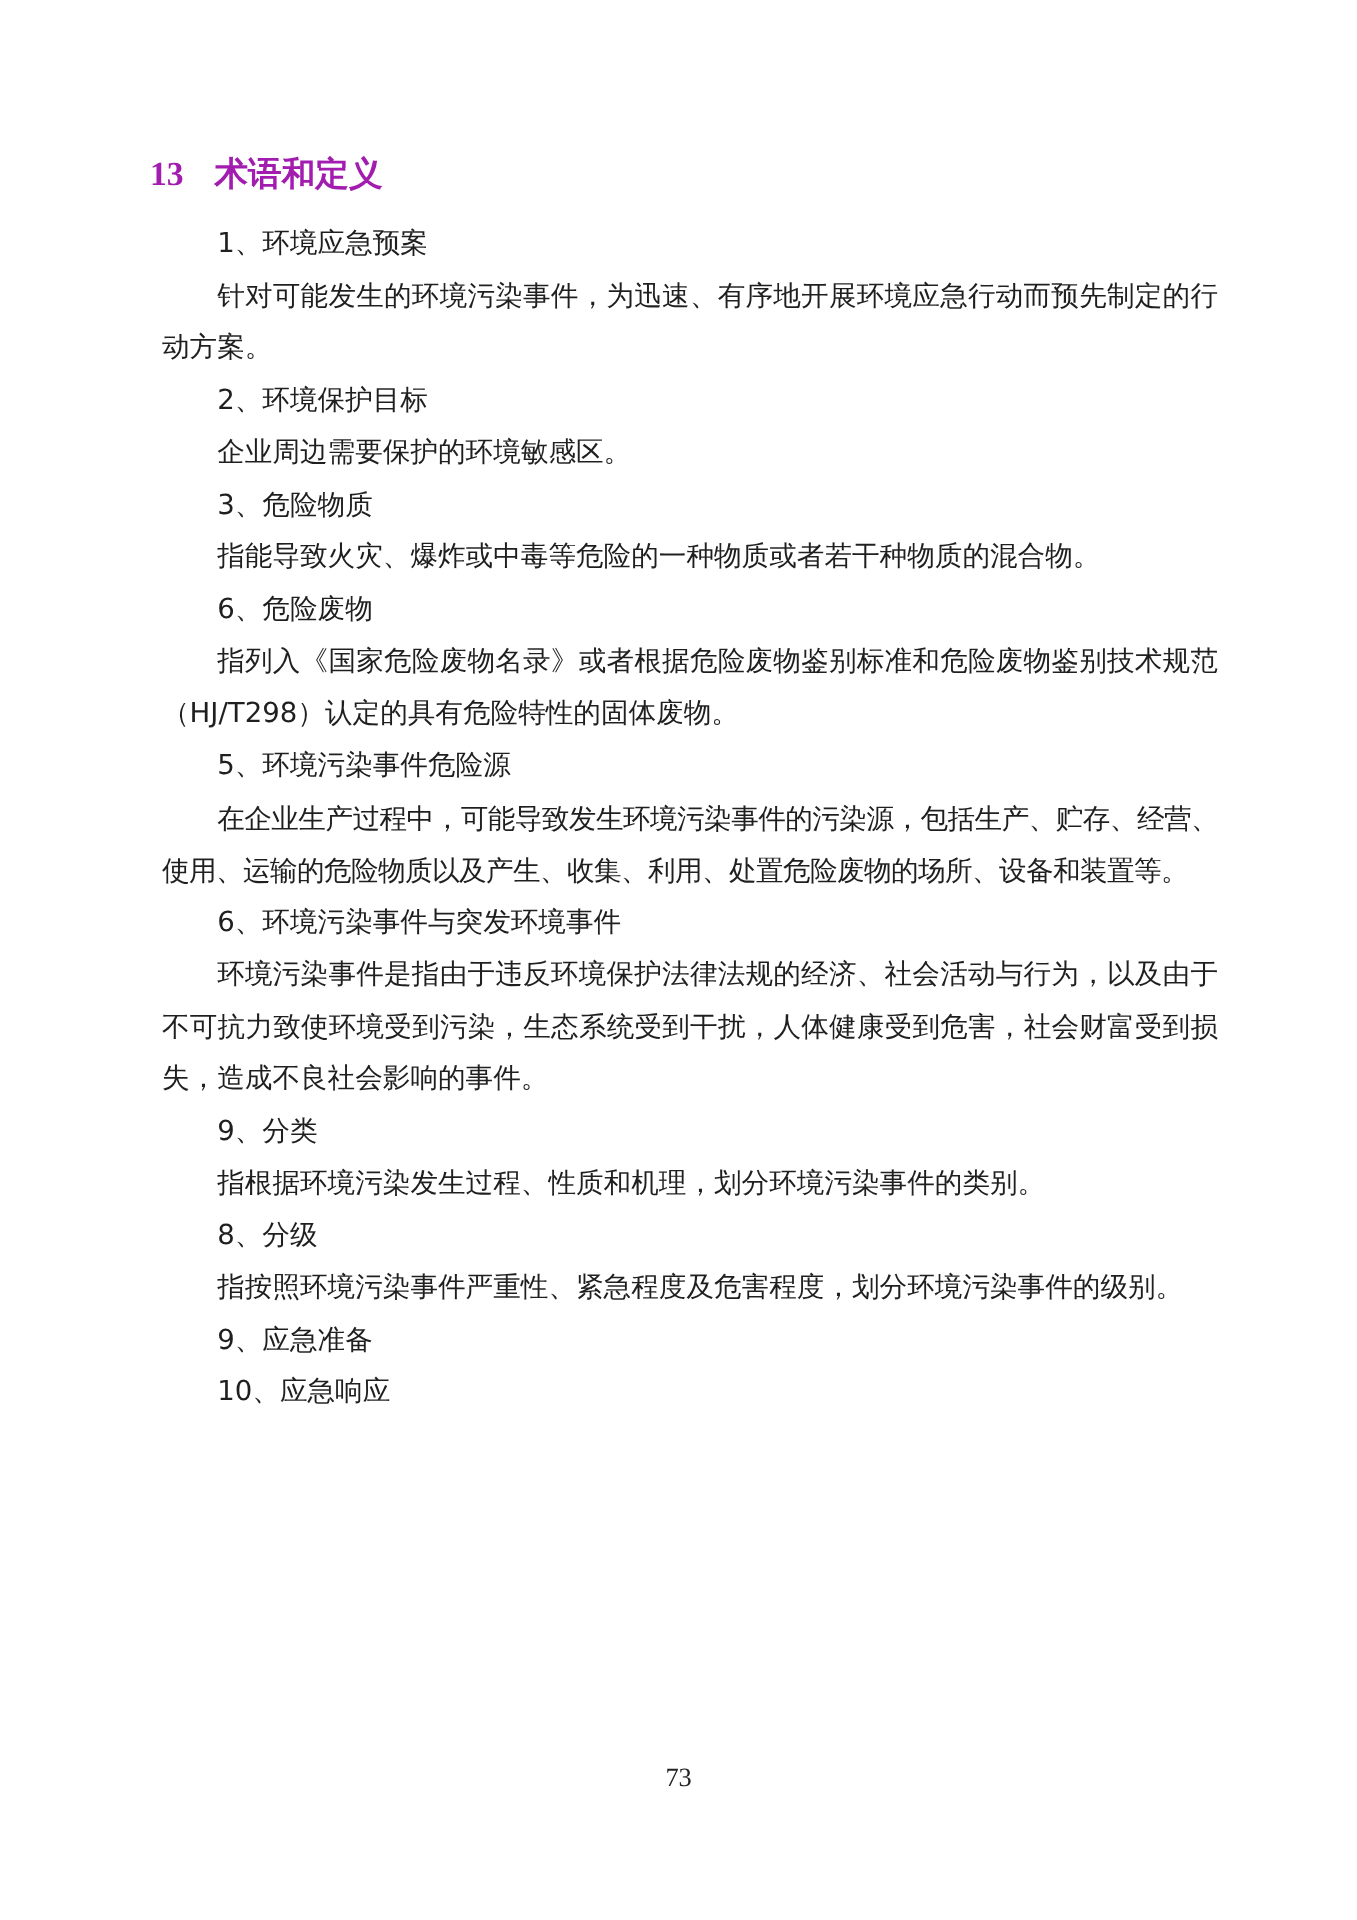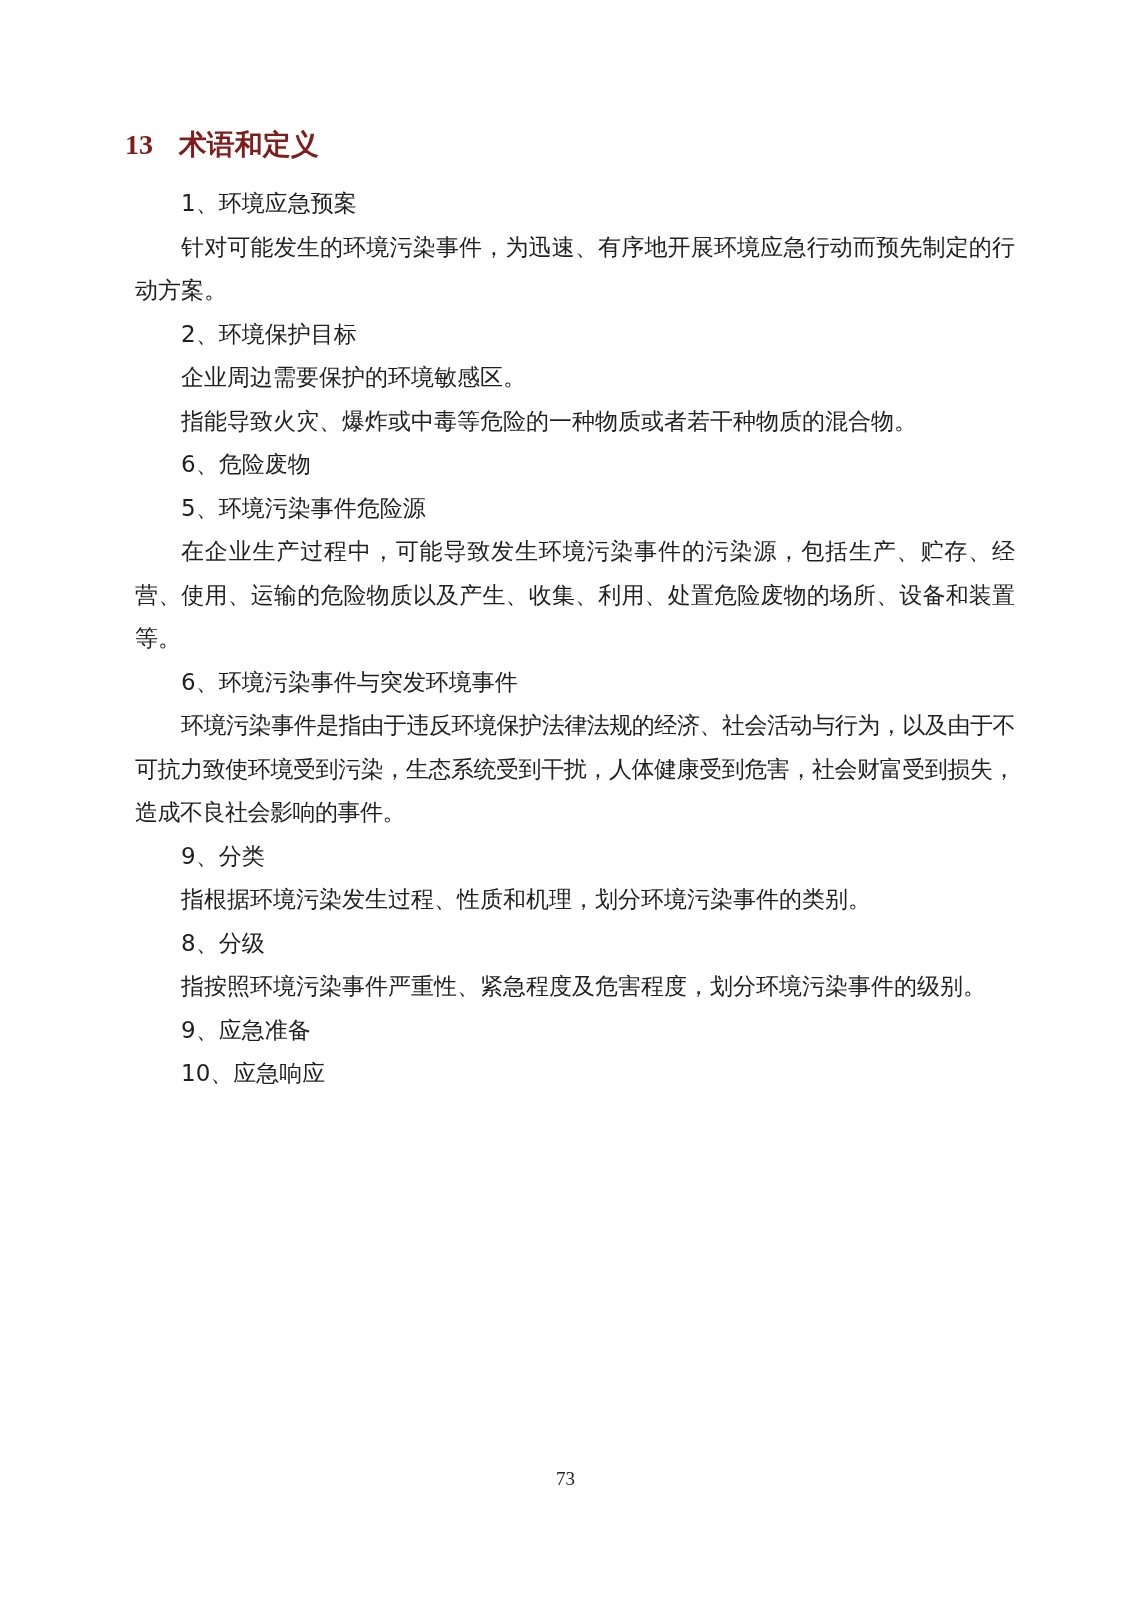--- a/index.html
+++ b/index.html
@@ -17,21 +17,21 @@
     overflow: hidden;
   }
   .heading {
     position: absolute;
     left: 125px;
     top: 126px;
     margin: 0;
     font-size: 28px;
     font-weight: bold;
     line-height: 38px;
-    color: #7f1d1d;
+    color: #a21caf;
     white-space: nowrap;
   }
   .heading .num {
     font-family: "Liberation Serif", serif;
     margin-right: 16px;
   }
   .body {
     position: absolute;
     left: 125px;
     top: 182px;
@@ -50,42 +50,44 @@
   .body p:nth-child(10) {
     letter-spacing: -0.5px;
     font-family: Liberation Serif, serif;
   }
   .footer {
     position: absolute;
     left: 0;
     top: 1468px;
     width: 100%;
     text-align: center;
-    font-size: 19px;
+    font-size: 22px;
     font-family: "Liberation Serif", serif;
     color: #222222;
   }
 </style>
 </head>
 <body>
 
 <div class="page">
 
   <h1 class="heading">
     <span class="num">13</span>
     <span class="title-text">术语和定义</span>
   </h1>
 
   <div class="body">
     <p>1、环境应急预案</p>
     <p>针对可能发生的环境污染事件，为迅速、有序地开展环境应急行动而预先制定的行动方案。</p>
     <p>2、环境保护目标</p>
     <p>企业周边需要保护的环境敏感区。</p>
+    <p>3、危险物质</p>
     <p>指能导致火灾、爆炸或中毒等危险的一种物质或者若干种物质的混合物。</p>
     <p>6、危险废物</p>
+    <p>指列入《国家危险废物名录》或者根据危险废物鉴别标准和危险废物鉴别技术规范（HJ/T298）认定的具有危险特性的固体废物。</p>
     <p>5、环境污染事件危险源</p>
     <p>在企业生产过程中，可能导致发生环境污染事件的污染源，包括生产、贮存、经营、使用、运输的危险物质以及产生、收集、利用、处置危险废物的场所、设备和装置等。</p>
     <p>6、环境污染事件与突发环境事件</p>
     <p>环境污染事件是指由于违反环境保护法律法规的经济、社会活动与行为，以及由于不可抗力致使环境受到污染，生态系统受到干扰，人体健康受到危害，社会财富受到损失，造成不良社会影响的事件。</p>
     <p>9、分类</p>
     <p>指根据环境污染发生过程、性质和机理，划分环境污染事件的类别。</p>
     <p>8、分级</p>
     <p>指按照环境污染事件严重性、紧急程度及危害程度，划分环境污染事件的级别。</p>
     <p>9、应急准备</p>
     <p>10、应急响应</p>

